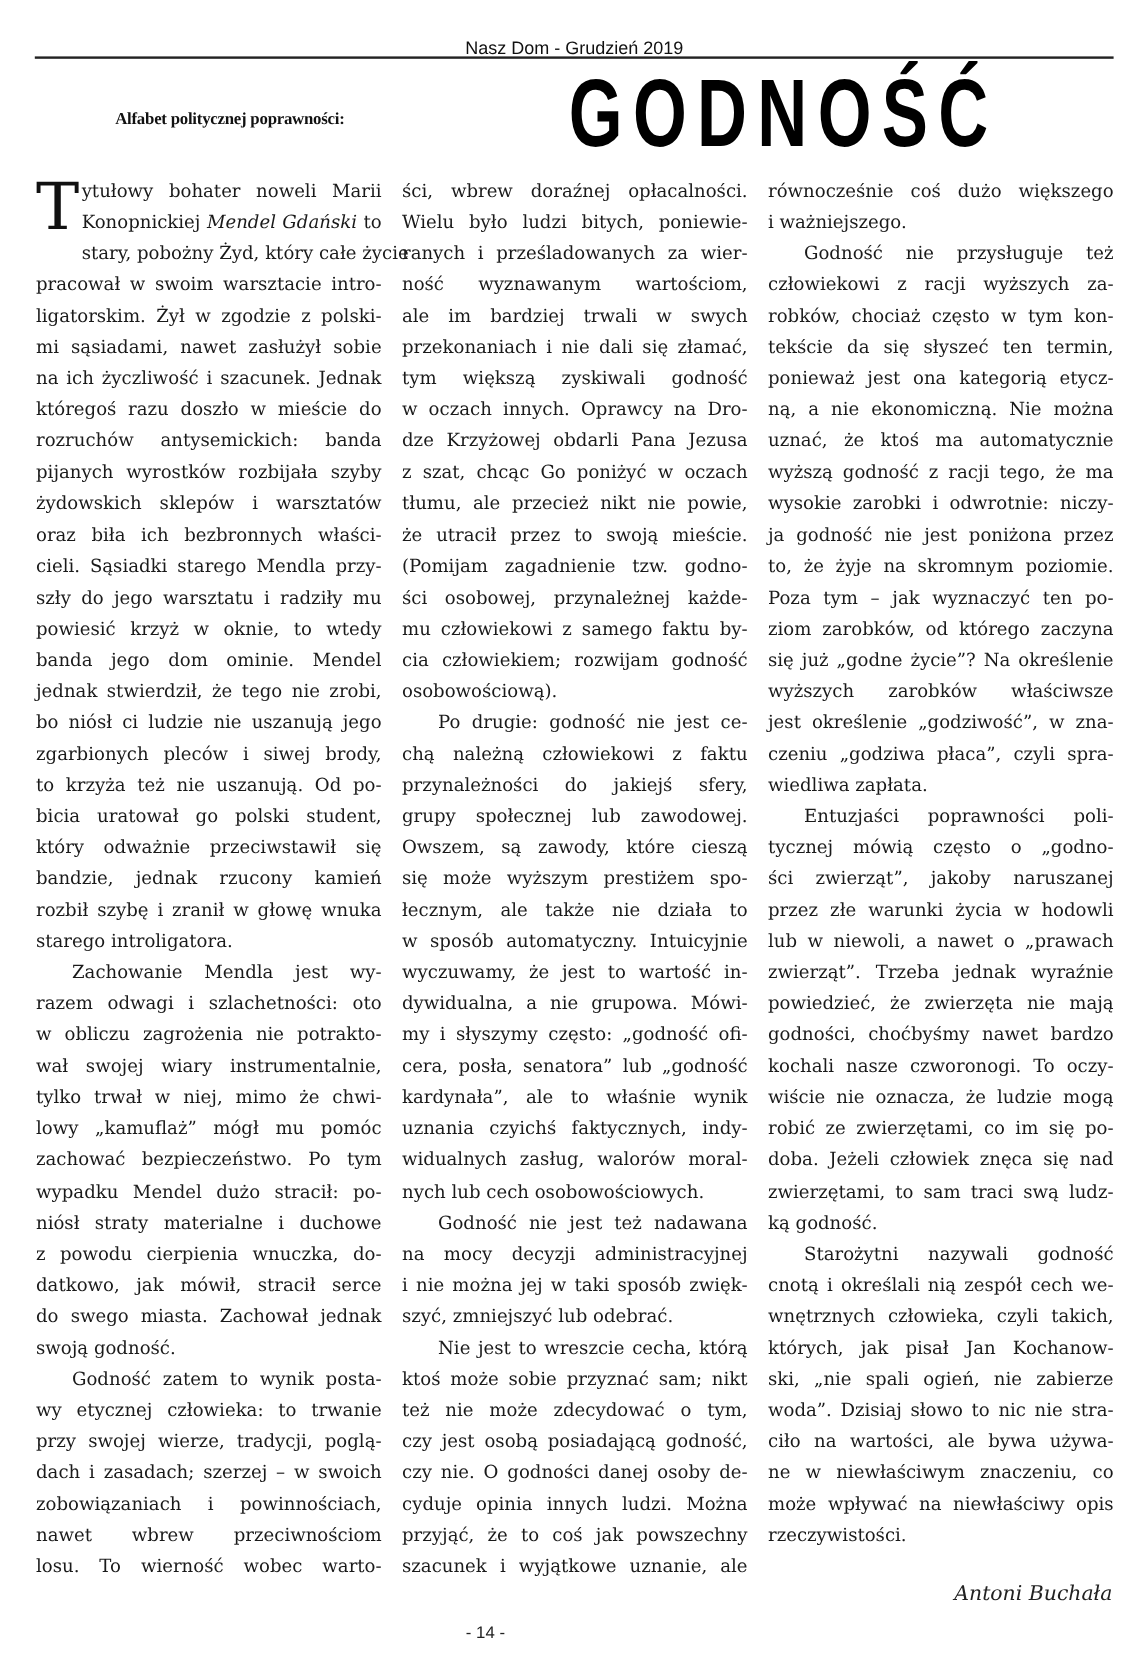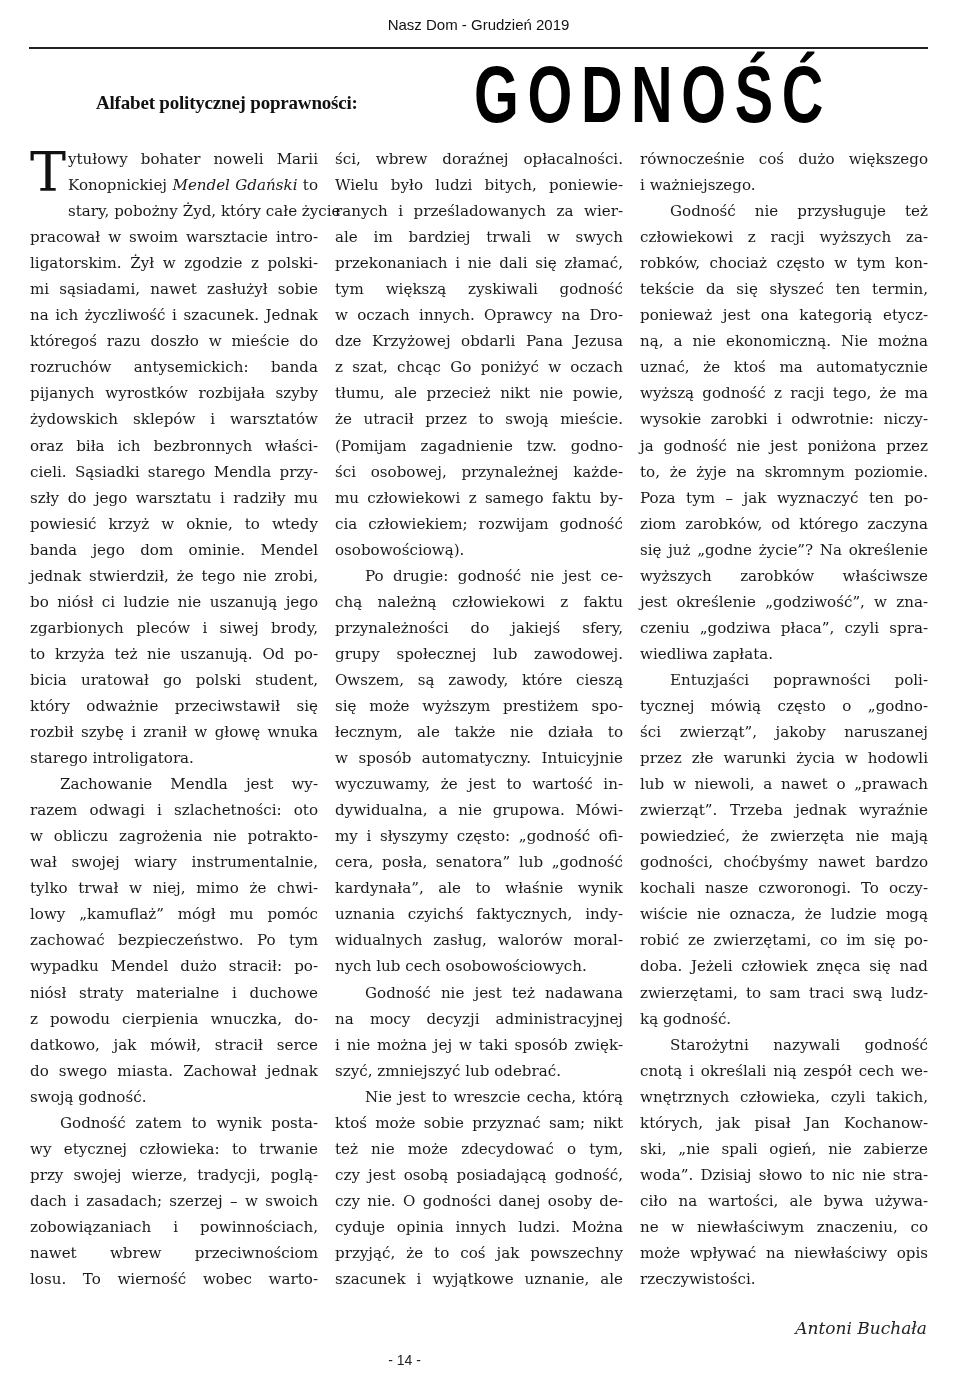--- a/index.html
+++ b/index.html
@@ -1,28 +1,28 @@
 <!DOCTYPE html>
 <html><head>
 <meta charset="utf-8">
 <style>
   * { box-sizing: border-box; margin: 0; padding: 0; }
   html, body { width: 957px; height: 1388px; background: #ffffff; }
   body { position: relative; overflow: hidden; color: #1a1a1a; }
 
   .running-header {
-    position: absolute; left: 0; top: 16px; width: 957px; text-align: center;
+    position: absolute; left: 0; top: 32px; width: 957px; text-align: center;
     font-family: "Liberation Sans", sans-serif; font-size: 15px; color: #111;
   }
   .header-rule {
     position: absolute; left: 29px; top: 47px; width: 899px; height: 2px; background: #222;
   }
   .series-label {
     position: absolute; left: 96px; top: 92px;
-    font-family: "Liberation Serif", serif; font-weight: bold; font-size: 19px; color: #111;
+    font-family: "Liberation Serif", serif; font-weight: bold; font-size: 14px; color: #111;
     letter-spacing: -0.2px;
   }
   .main-title {
     position: absolute; left: 474px; top: 58px; width: 366px; height: 74px;
     font-family: "Liberation Sans", sans-serif; font-weight: bold; font-size: 80px; line-height: 74px;
     color: #000; letter-spacing: 12px;
     transform: scaleX(0.72) scaleY(1.0); transform-origin: left top;
     white-space: nowrap;
   }
 
@@ -84,20 +84,21 @@
     <span class="line">cieli. Sąsiadki starego Mendla przy-</span>
     <span class="line">szły do jego warsztatu i radziły mu</span>
     <span class="line">powiesić krzyż w oknie, to wtedy</span>
     <span class="line">banda jego dom ominie. Mendel</span>
     <span class="line">jednak stwierdził, że tego nie zrobi,</span>
     <span class="line">bo niósł ci ludzie nie uszanują jego</span>
     <span class="line">zgarbionych pleców i siwej brody,</span>
     <span class="line">to krzyża też  nie uszanują. Od po-</span>
     <span class="line">bicia uratował go polski student,</span>
     <span class="line">który odważnie przeciwstawił się</span>
+    <span class="line">bandzie, jednak rzucony kamień</span>
     <span class="line">rozbił szybę i zranił w głowę wnuka</span>
     <span class="line last">starego introligatora.</span>
     <span class="line indent">Zachowanie Mendla jest wy-</span>
     <span class="line">razem odwagi i szlachetności: oto</span>
     <span class="line">w obliczu zagrożenia nie potrakto-</span>
     <span class="line">wał swojej wiary instrumentalnie,</span>
     <span class="line">tylko trwał w niej, mimo że chwi-</span>
     <span class="line">lowy „kamuflaż” mógł mu pomóc</span>
     <span class="line">zachować bezpieczeństwo. Po tym</span>
     <span class="line">wypadku Mendel dużo stracił: po-</span>
@@ -111,20 +112,21 @@
     <span class="line">przy swojej wierze, tradycji, poglą-</span>
     <span class="line">dach i zasadach; szerzej – w swoich</span>
     <span class="line">zobowiązaniach i powinnościach,</span>
     <span class="line">nawet wbrew przeciwnościom</span>
     <span class="line">losu. To wierność wobec warto-</span>
   </div>
 <div class="column col-2">
     <span class="line">ści, wbrew doraźnej opłacalności.</span>
     <span class="line">Wielu było ludzi bitych, poniewie-</span>
     <span class="line">ranych i prześladowanych za wier-</span>
+    <span class="line">ność wyznawanym wartościom,</span>
     <span class="line">ale im bardziej trwali w swych</span>
     <span class="line">przekonaniach i nie dali się złamać,</span>
     <span class="line">tym większą zyskiwali godność</span>
     <span class="line">w oczach innych. Oprawcy na Dro-</span>
     <span class="line">dze Krzyżowej obdarli Pana Jezusa</span>
     <span class="line">z szat, chcąc Go poniżyć w oczach</span>
     <span class="line">tłumu, ale przecież nikt nie powie,</span>
     <span class="line">że utracił przez to swoją mieście.</span>
     <span class="line">(Pomijam zagadnienie tzw. godno-</span>
     <span class="line">ści osobowej, przynależnej każde-</span>

